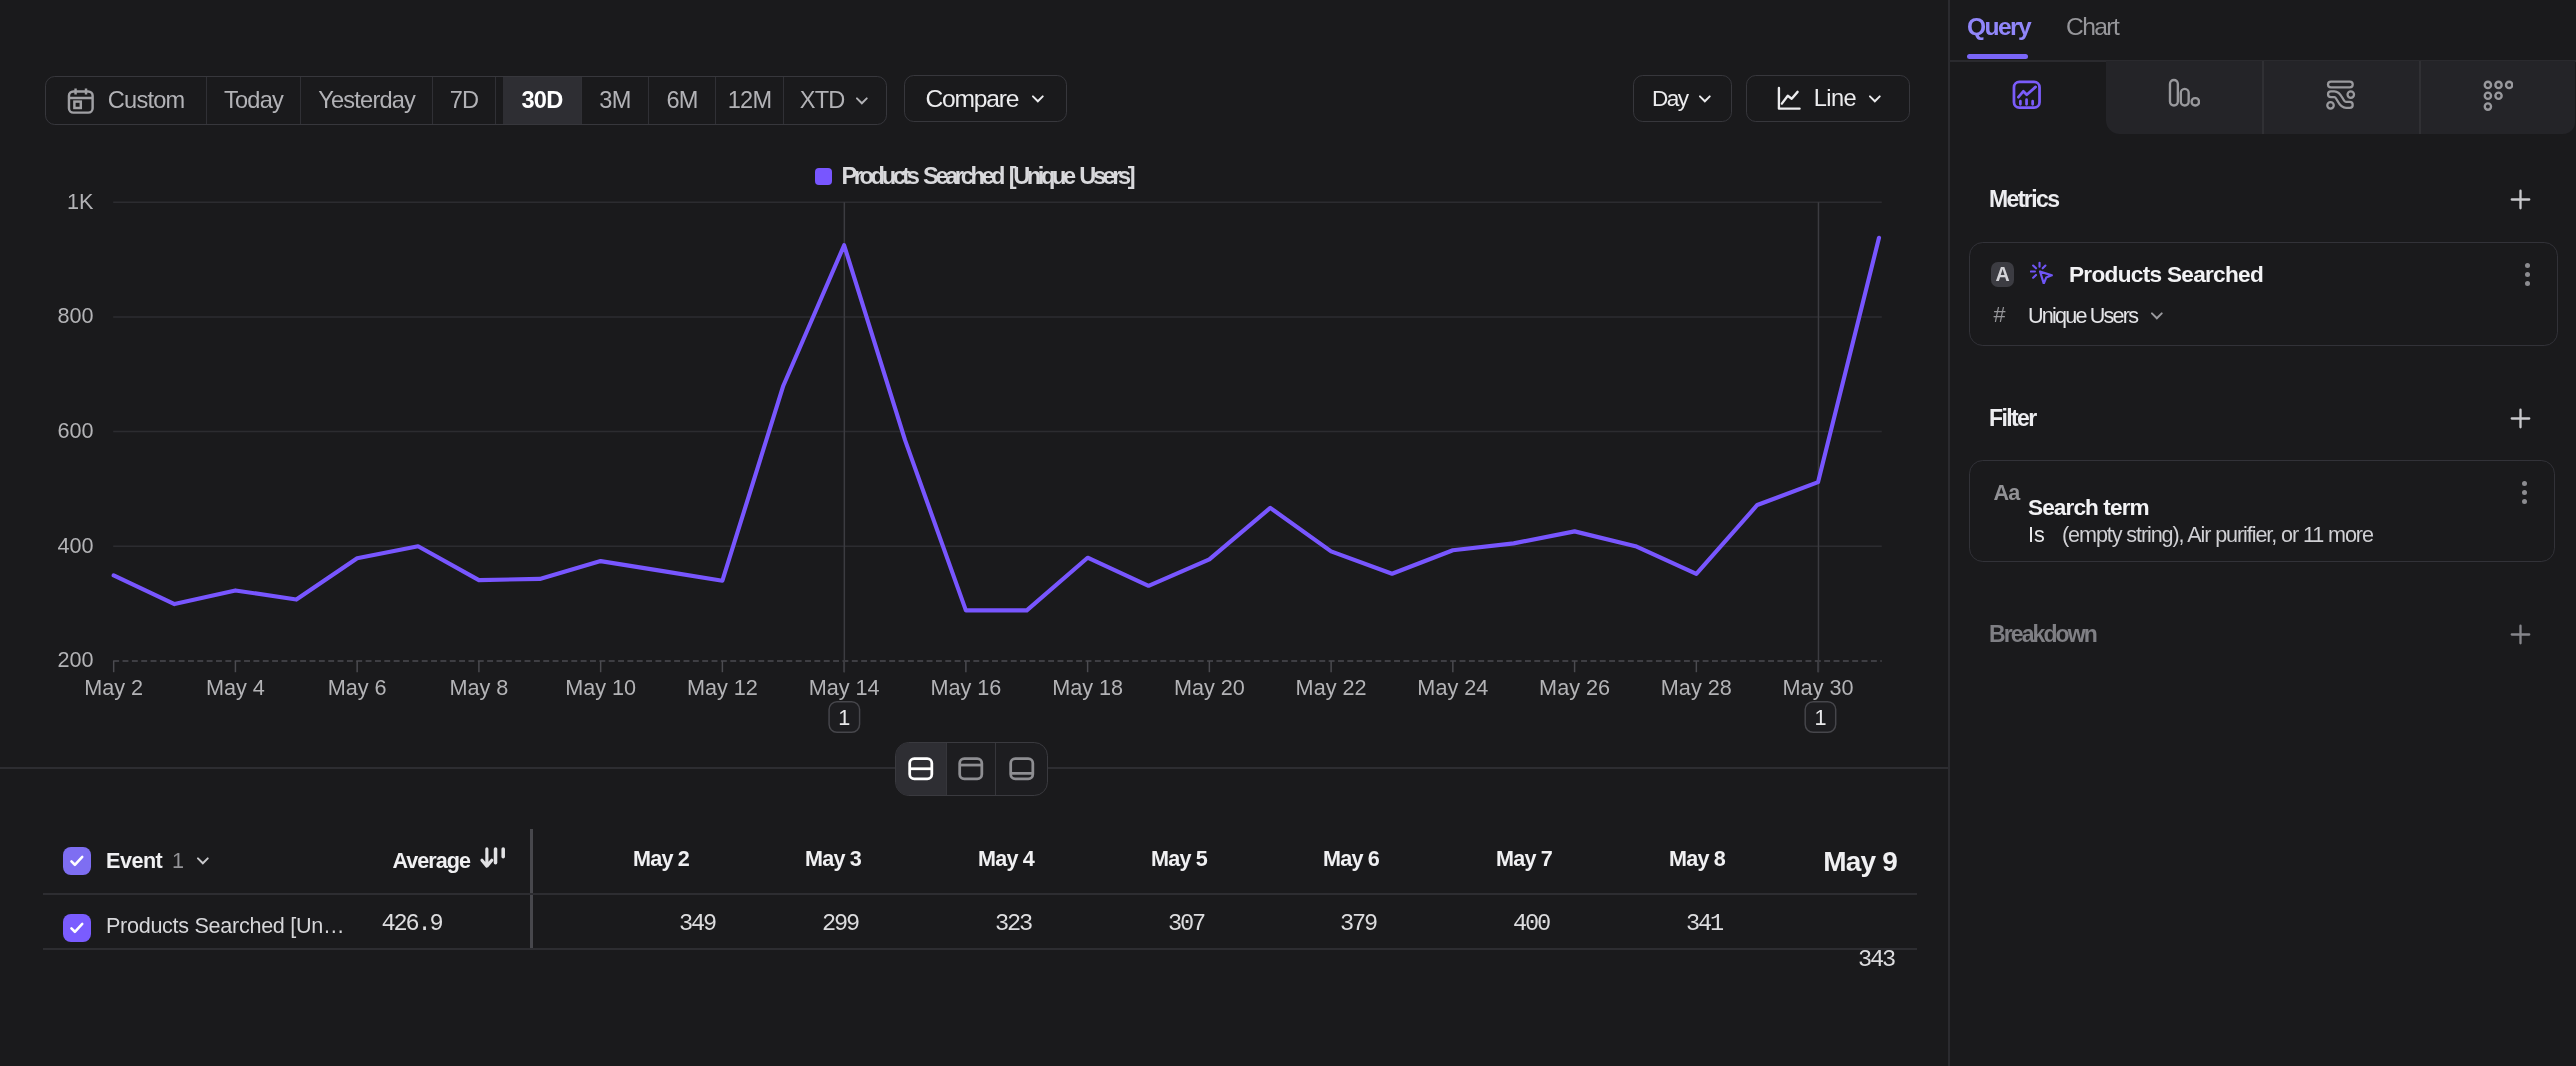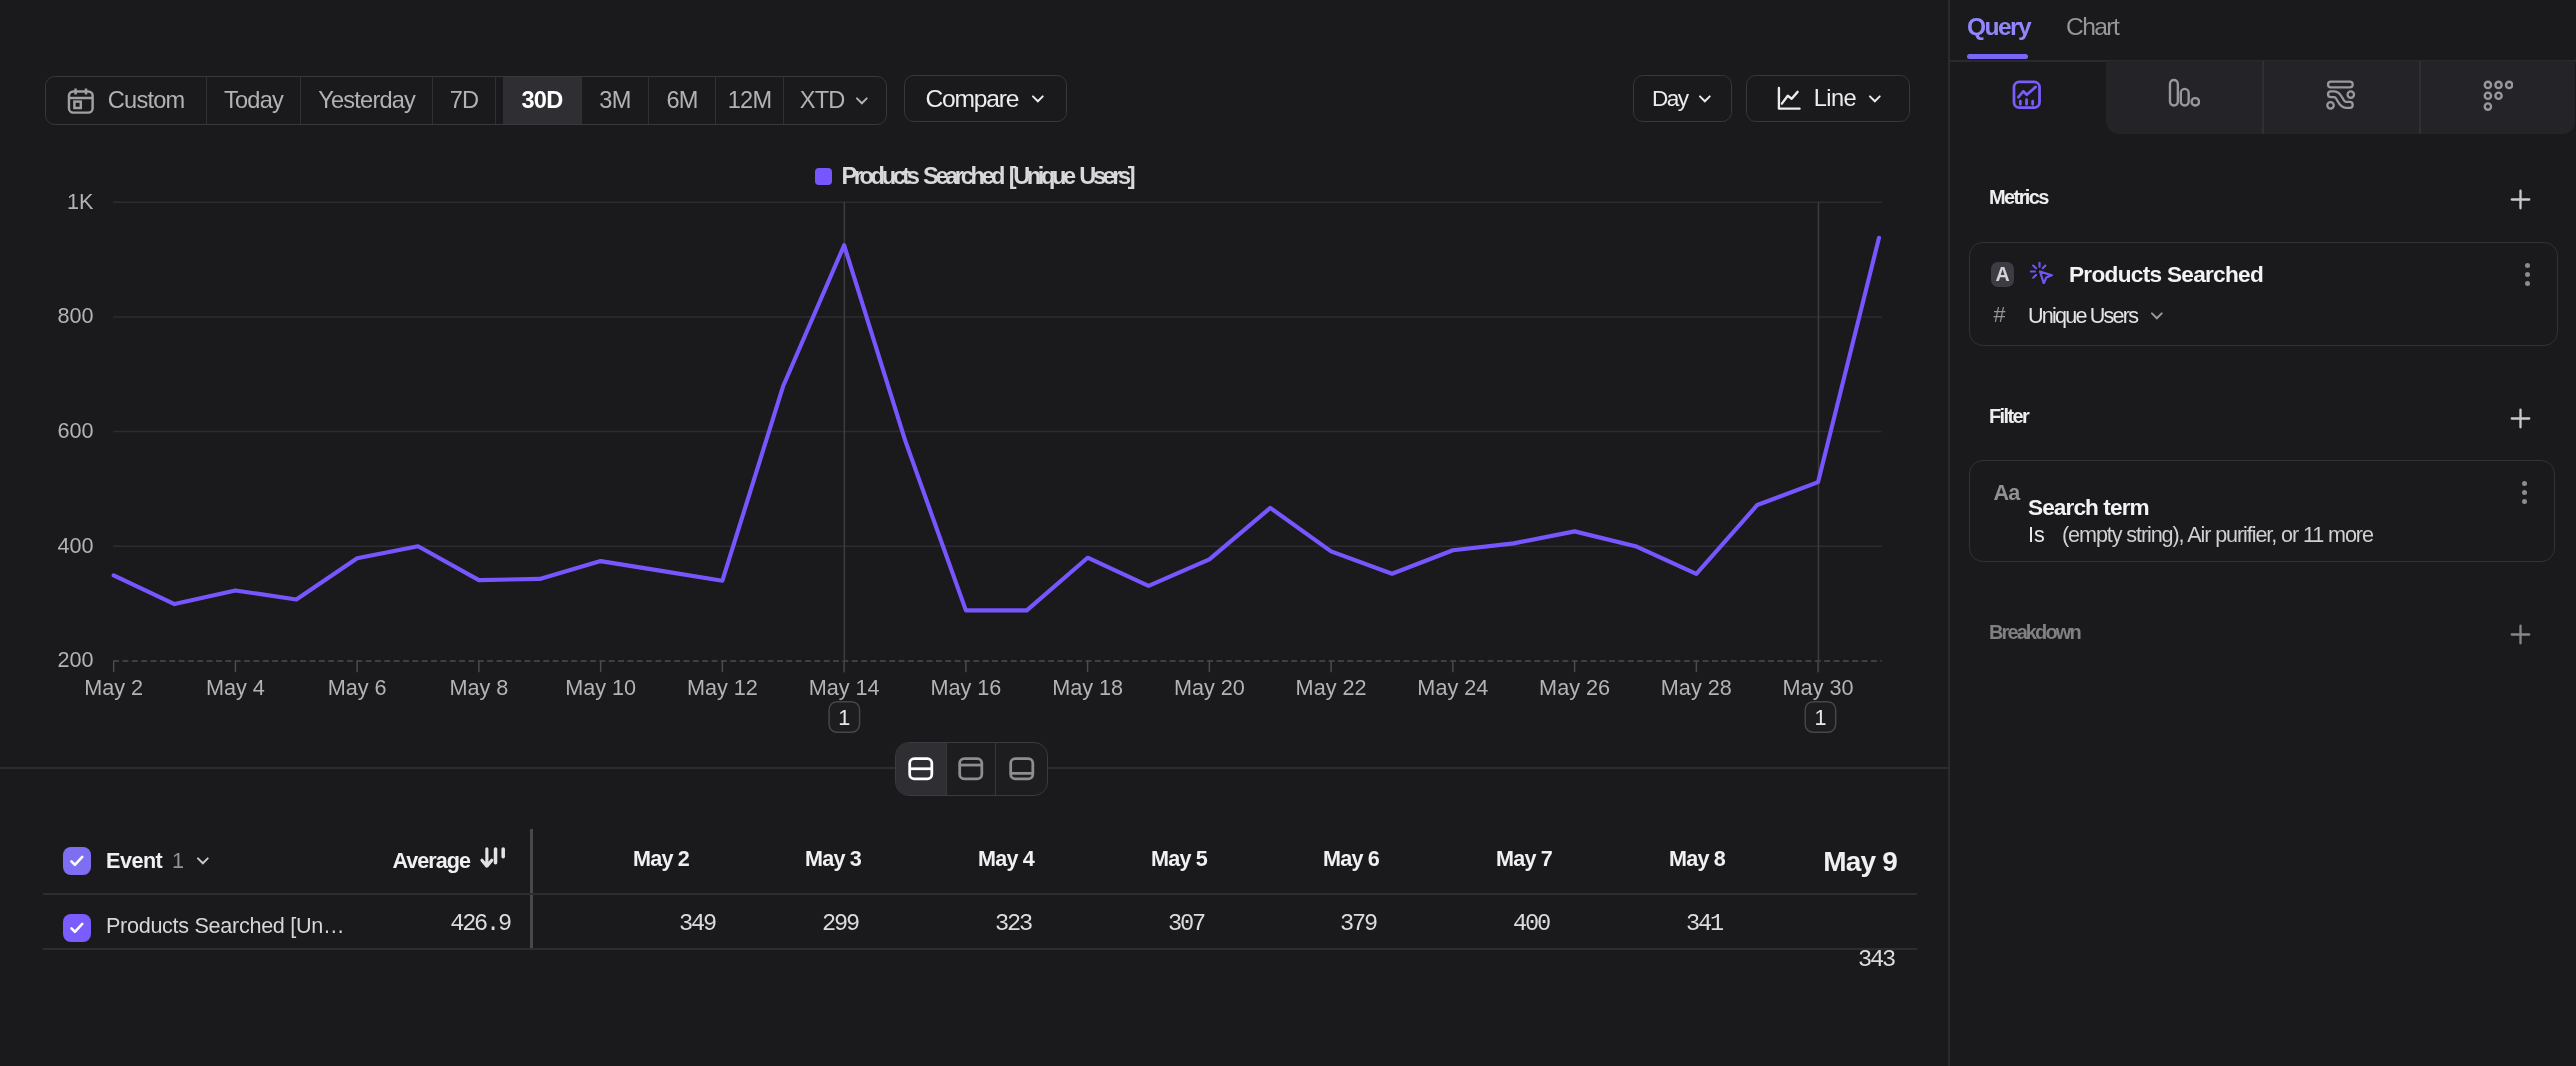--- a/index.html
+++ b/index.html
@@ -14,21 +14,21 @@
   .chev{display:inline-block;width:15.7px;height:15.7px;}
   
   .legend{left:815px;top:163px;display:flex;align-items:center;}
   .legend .sw{width:16.7px;height:16.7px;border-radius:3.9px;background:#7856ff;margin-right:9.8px;}
   .legend .lt{color:#d8d8db;font-size:23.6px;font-weight:700;letter-spacing:-3.4px;word-spacing:3.4px;}
   
   .cb{width:27.6px;height:27.6px;border-radius:7.9px;display:flex;align-items:center;justify-content:center;}
   .hline{height:1.5px;background:#2d2d31;}
   .num{font-family:"Liberation Mono",monospace;font-size:23.6px;letter-spacing:-2.2px;color:#dcdcde;}
   
-  .sb-title{font-size:20px;font-weight:700;color:#ededf0;letter-spacing:-1.6px;}
+  .sb-title{font-size:23px;font-weight:700;color:#ededf0;letter-spacing:-1.6px;}
   .card{border:1.5px solid #323238;border-radius:13.8px;box-sizing:border-box;}
   .kebab span{display:block;width:5.4px;height:5.4px;border-radius:50%;background:#8c8c90;margin:3.4px auto;}
 </style>
 </head>
 <body>
 
 <div class="abs toolbar">
   <div class="seg" style="width:162px;">
     <svg width="27.6" height="27.6" viewBox="0 0 28 28" fill="none" stroke="#a0a0a4" stroke-width="2.5" style="margin-right:12.8px;">
       <rect x="2" y="4.5" width="24" height="21.5" rx="4.5"></rect>
@@ -201,21 +201,21 @@
     <div class="abs" style="left:1740px;top:846px;width:157px;text-align:right;font-size:28px;font-weight:700;letter-spacing:-0.8px;color:#f0f0f2;">May 9</div>
   </div>
 <div class="abs hline" style="left:43px;top:893px;width:1874px;"></div>
 
 <div class="abs cb" style="left:63px;top:914px;background:#7a5cff;">
   <svg width="17.7" height="17.7" viewBox="0 0 18 18" fill="none" stroke="#ffffff" stroke-width="2.6" stroke-linecap="round" stroke-linejoin="round">
       <path d="M3.5 9.5 L7 13 L14.5 5"></path>
     </svg>
 </div>
 <div class="abs" style="left:106px;top:911px;height:29.5px;display:flex;align-items:center;font-size:21.6px;letter-spacing:-0.3px;color:#d6d6d9;">Products Searched [Un…</div>
-<div class="abs num" style="left:313px;top:910px;width:197px;text-align:right;">426.9</div>
+<div class="abs num" style="left:313px;top:910px;width:197px;text-align:center;">426.9</div>
 <div id="dn">
     <div class="abs num" style="left:558px;top:910px;width:157px;text-align:right;">349</div>
     <div class="abs num" style="left:701px;top:910px;width:157px;text-align:right;">299</div>
     <div class="abs num" style="left:874px;top:910px;width:157px;text-align:right;">323</div>
     <div class="abs num" style="left:1047px;top:910px;width:157px;text-align:right;">307</div>
     <div class="abs num" style="left:1219px;top:910px;width:157px;text-align:right;">379</div>
     <div class="abs num" style="left:1392px;top:910px;width:157px;text-align:right;">400</div>
     <div class="abs num" style="left:1565px;top:910px;width:157px;text-align:right;">341</div>
     <div class="abs num" style="left:1737px;top:946px;width:157px;text-align:right;">343</div>
   </div>

